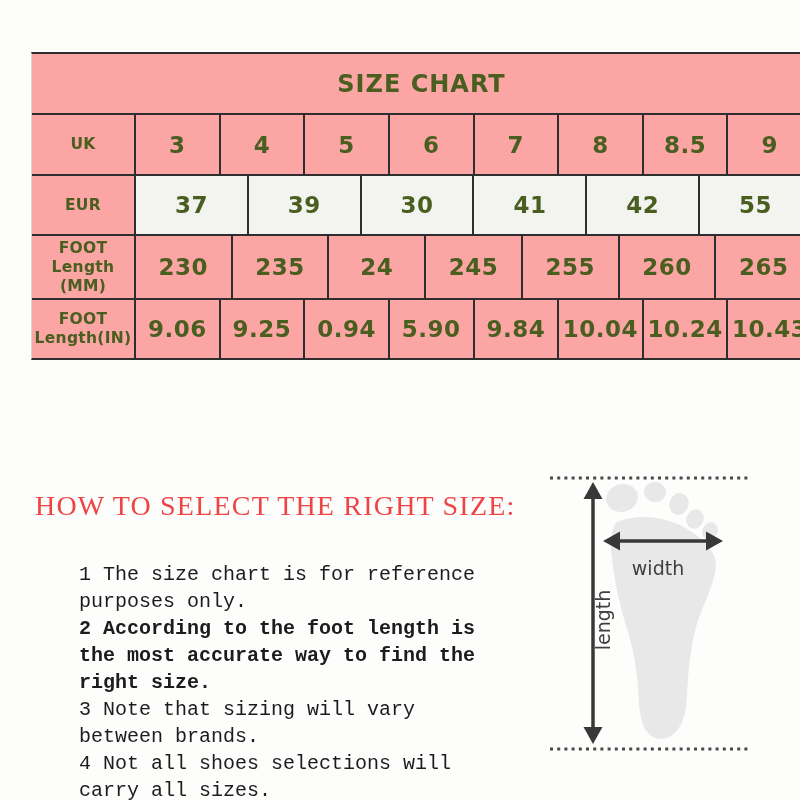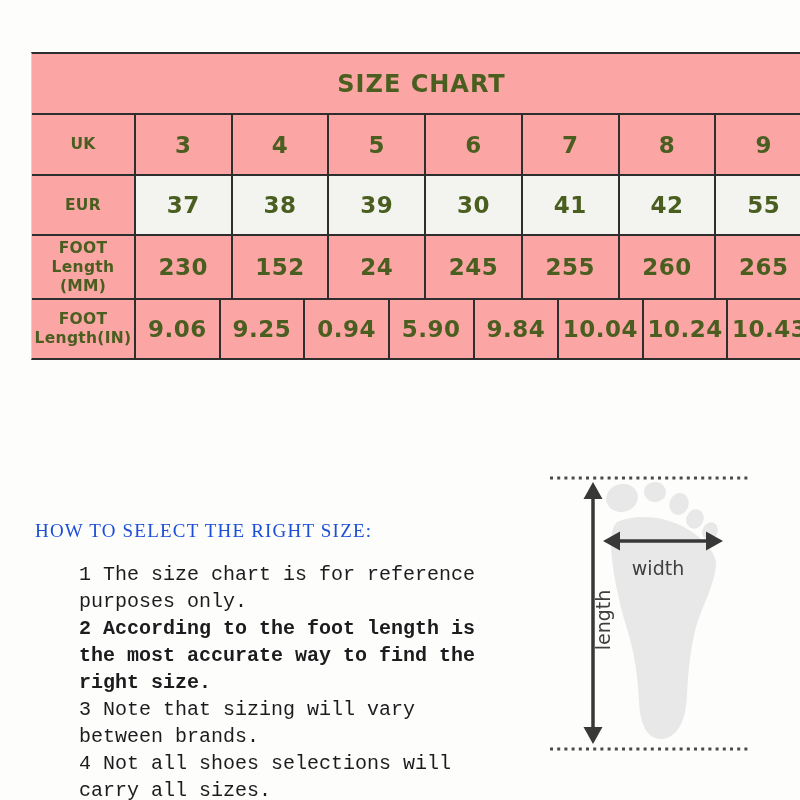--- a/index.html
+++ b/index.html
@@ -31,23 +31,23 @@
   }
   .label-cell {
     flex: 0 0 102px; border-left: none;
     font-size: 15.5px; line-height: 19px; letter-spacing: 0.3px;
     text-align: center; white-space: pre-line;
   }
   .row-eur .tcell:not(.label-cell) { background: #f3f3f0; }
 
   
   .guide-heading {
-    position: absolute; left: 35px; top: 520px;
+    position: absolute; left: 35px; top: 490px;
     font-family: "Liberation Serif", serif; font-weight: normal;
-    font-size: 19px; letter-spacing: 1.2px; color: #1d4ed8;
+    font-size: 28px; letter-spacing: 1.2px; color: #ef4444;
     white-space: nowrap;
   }
   .guide-list {
     position: absolute; left: 35px; top: 561px; width: 412px;
     font-family: Liberation Mono, monospace; font-size: 20px;
     line-height: 27px; color: #1c1c1e; margin-left: 44px;
   }
   .guide-item.bold { font-weight: bold; }
 
   
@@ -65,40 +65,40 @@
   </div>
 
   <div class="trow row-uk">
     <div class="tcell label-cell">UK</div>
     <div class="tcell">3</div>
     <div class="tcell">4</div>
     <div class="tcell">5</div>
     <div class="tcell">6</div>
     <div class="tcell">7</div>
     <div class="tcell">8</div>
+    <div class="tcell">8.5</div>
     <div class="tcell">9</div>
   </div>
 
   <div class="trow row-eur">
     <div class="tcell label-cell">EUR</div>
     <div class="tcell">37</div>
-    <div class="tcell">38</div>
     <div class="tcell">39</div>
     <div class="tcell">30</div>
     <div class="tcell">41</div>
     <div class="tcell">42</div>
     <div class="tcell">55</div>
   </div>
 
   <div class="trow row-mm">
     <div class="tcell label-cell">FOOT
 Length
 (MM)</div>
     <div class="tcell">230</div>
-    <div class="tcell">152</div>
+    <div class="tcell">235</div>
     <div class="tcell">24</div>
     <div class="tcell">245</div>
     <div class="tcell">255</div>
     <div class="tcell">260</div>
     <div class="tcell">265</div>
   </div>
 
   <div class="trow row-in">
     <div class="tcell label-cell">FOOT
 Length(IN)</div>

